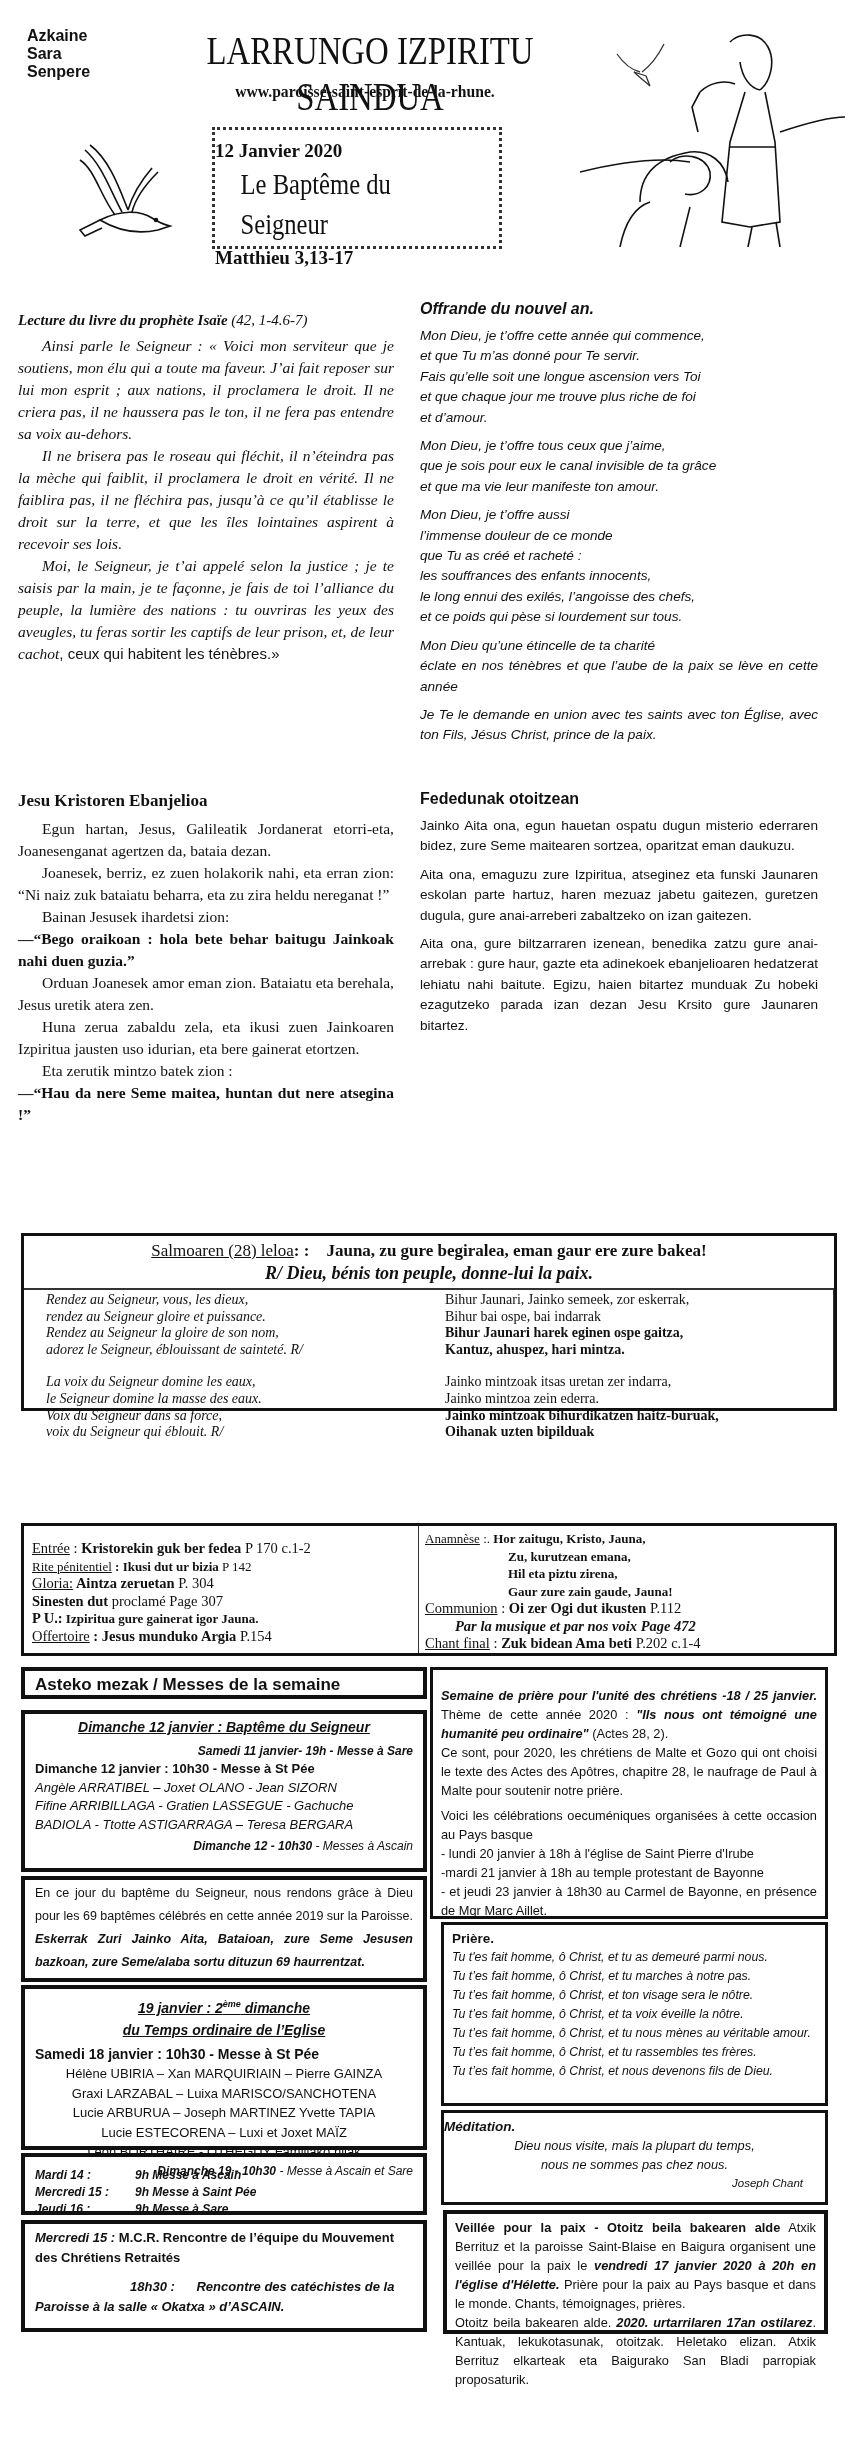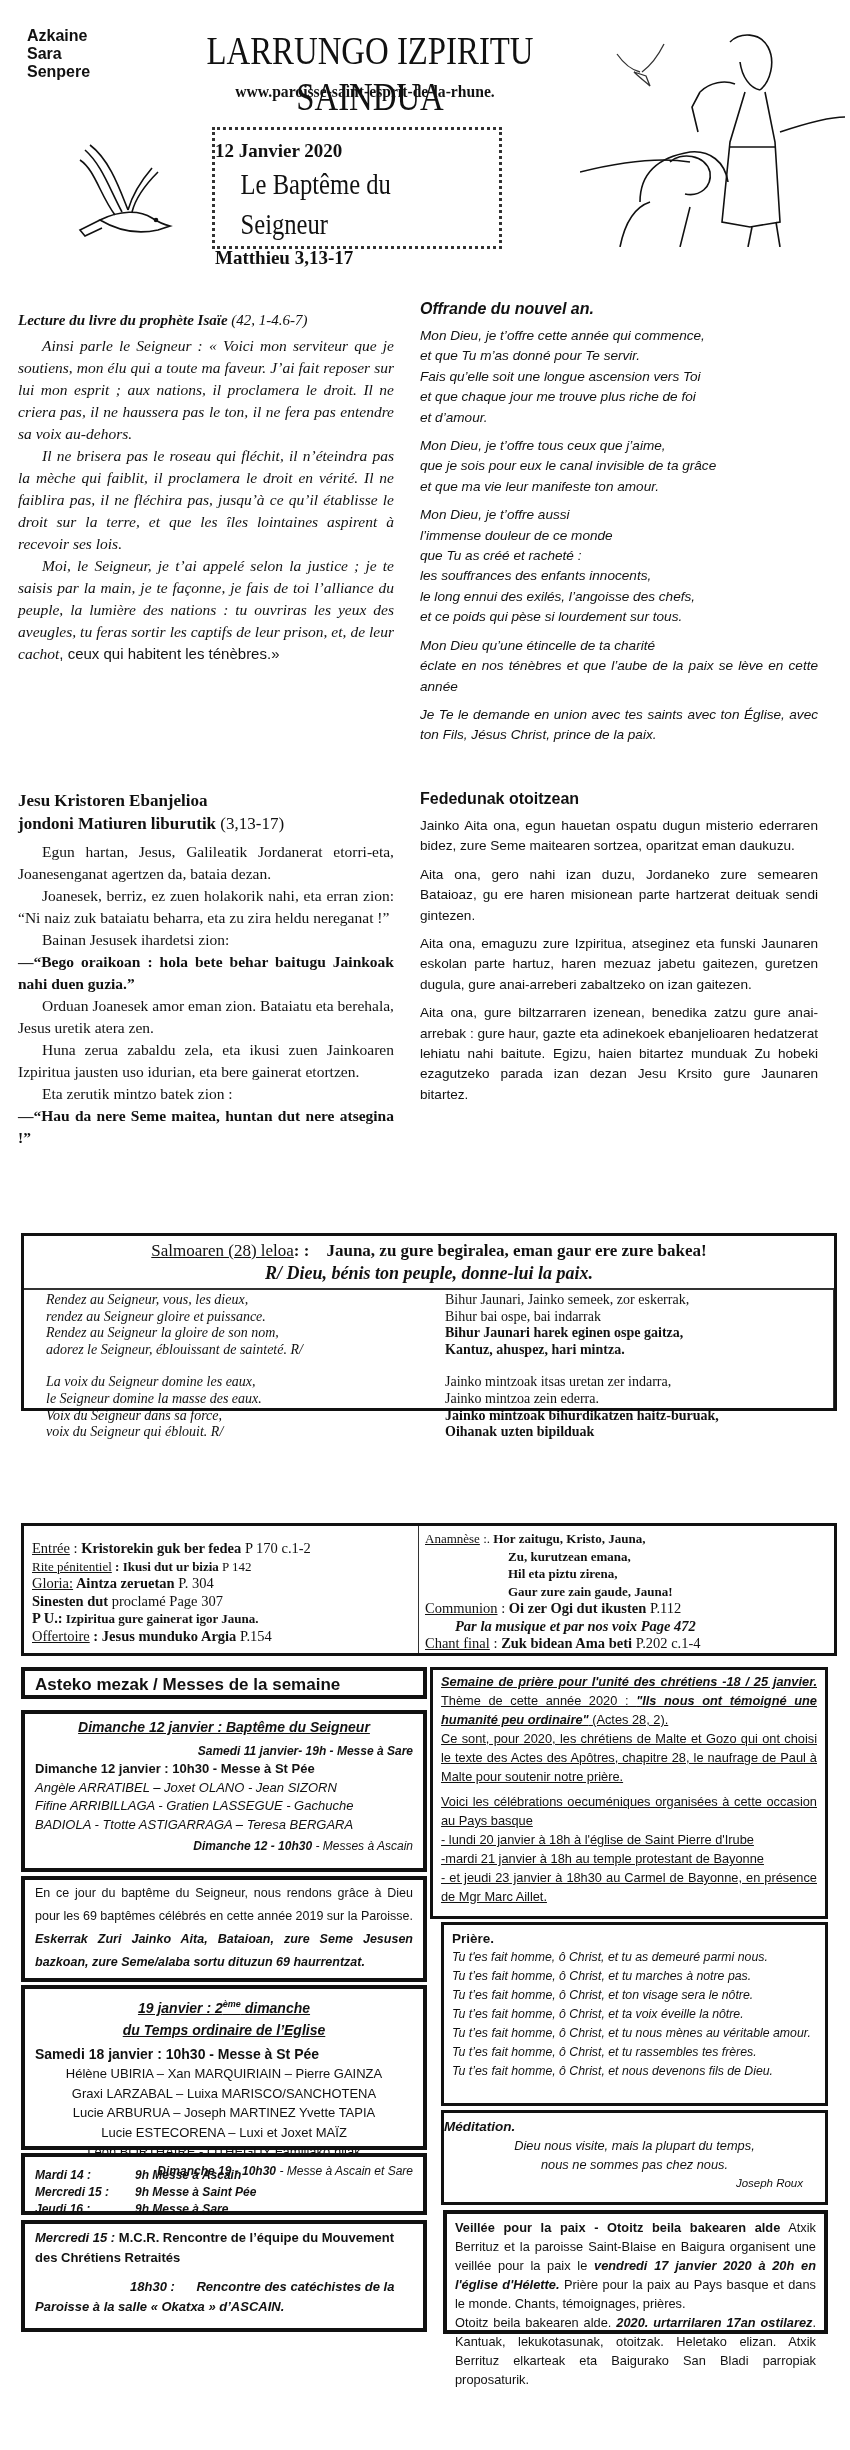--- a/index.html
+++ b/index.html
@@ -78,21 +78,21 @@
   .jan19 .sam { text-align: left; font-weight: bold; font-size: 14px; margin-top: 4px; }
   .jan19 .right { text-align: right; font-style: italic; font-size: 12px; }
 
   .weekday { left: 21px; top: 2153px; width: 406px; height: 62px; font-size: 12px; line-height: 17px; padding: 10px 10px; font-weight: bold; font-style: italic; }
   .weekday .row span:first-child { display: inline-block; width: 100px; }
 
   .mcr { left: 21px; top: 2220px; width: 406px; height: 112px; font-size: 13px; line-height: 19.5px; padding: 4px 10px; }
   .mcr .bi { font-weight: bold; font-style: italic; }
   .mcr .b2 { font-weight: bold; }
 
-  .unite { left: 430px; top: 1667px; width: 398px; height: 252px; font-size: 12.8px; line-height: 19px; padding: 2px 8px; text-align: justify; text-decoration: underline; }
+  .unite { left: 430px; top: 1667px; width: 398px; height: 252px; font-size: 12.8px; line-height: 19px; padding: 16px 8px; text-align: justify; }
   .unite p + p { margin-top: 6px; }
   .unite .bi { font-weight: bold; font-style: italic; }
 
   .priere { left: 441px; top: 1922px; width: 387px; height: 184px; font-size: 12.3px; line-height: 19px; padding: 4px 8px; font-style: italic; }
   .priere .t { font-weight: bold; font-style: normal; font-size: 13.5px; }
 
   .medit { left: 441px; top: 2110px; width: 387px; height: 95px; font-size: 12.8px; line-height: 19px; padding: 4px 0; font-style: italic; }
   .medit .t { font-weight: bold; font-size: 13.5px; }
   .medit .c { text-align: center; }
   .medit .a { text-align: right; font-size: 11.5px; padding-right: 22px; }
@@ -185,38 +185,36 @@
   </p>
   <p style="text-align:justify;">
     <span>Mon Dieu qu’une étincelle de ta charité</span><br><span>éclate en nos ténèbres et que l’aube de la paix se lève en cette année</span>
   </p>
   <p style="text-align:justify;">Je Te le demande en union avec tes saints avec ton Église, avec ton Fils, Jésus Christ, prince de la paix.</p>
 </div>
 
 <div class="abs col-left" style="top:780px;margin-top:9px;">
   <div class="gospel-head">
     <div>Jesu Kristoren Ebanjelioa</div>
-    <div><span>jondoni  Matiuren  liburutik</span> <span class="ref">(3,13-17)</span></div>
   </div>
   <div class="gospel">
     <p>Egun hartan, Jesus, Galileatik Jordanerat etorri-eta, Joanesenganat agertzen da, bataia dezan.</p>
     <p>Joanesek, berriz, ez zuen holakorik nahi, eta erran zion: “Ni naiz zuk bataiatu beharra, eta zu zira heldu nereganat !”</p>
     <p>Bainan Jesusek ihardetsi zion:</p>
     <p class="quote">—“Bego oraikoan : hola bete behar baitugu Jainkoak nahi duen guzia.”</p>
     <p>Orduan Joanesek amor eman zion. Bataiatu eta berehala, Jesus uretik atera zen.</p>
     <p>Huna zerua zabaldu zela, eta ikusi zuen Jainkoaren Izpiritua jausten uso idurian, eta bere gainerat etortzen.</p>
     <p>Eta zerutik mintzo batek zion :</p>
     <p class="quote">—“Hau da nere Seme maitea, huntan dut nere atsegina !”</p>
   </div>
 </div>
 
 <div class="abs col-right feded" style="top:790px;">
   <div class="feded-title">Fededunak otoitzean</div>
   <p>Jainko Aita ona, egun hauetan ospatu dugun misterio ederraren bidez, zure Seme maitearen sortzea, oparitzat eman daukuzu.</p>
-  <p>Aita ona, gero nahi izan duzu, Jordaneko zure semearen Bataioaz, gu ere haren misionean parte hartzerat deituak sendi gintezen.</p>
   <p>Aita ona, emaguzu zure Izpiritua, atseginez eta funski Jaunaren eskolan parte hartuz, haren mezuaz jabetu gaitezen, guretzen dugula, gure anai-arreberi zabaltzeko on izan gaitezen.</p>
   <p>Aita ona, gure biltzarraren izenean, benedika zatzu gure anai-arrebak : gure haur, gazte eta adinekoek ebanjelioaren hedatzerat lehiatu nahi baitute. Egizu, haien bitartez munduak Zu hobeki ezagutzeko parada izan dezan Jesu Krsito gure Jaunaren bitartez.</p>
 </div>
 
 <div class="abs psalm">
   <div class="psalm-head">
     <div><span class="u">Salmoaren (28)  leloa</span><span class="b">: :</span>&nbsp;&nbsp;&nbsp; <span class="b">Jauna, zu gure begiralea, eman gaur ere zure bakea!</span></div>
     <div class="ri">R/ Dieu, bénis ton peuple, donne-lui la paix.</div>
   </div>
   <div class="psalm-body">
@@ -318,19 +316,19 @@
   <div>Tu t’es fait homme, ô Christ, et ta voix éveille la nôtre.</div>
   <div>Tu t’es fait homme, ô Christ, et tu nous mènes au véritable amour.</div>
   <div>Tu t’es fait homme, ô Christ, et tu rassembles tes frères.</div>
   <div>Tu t’es fait homme, ô Christ, et nous devenons fils de Dieu.</div>
 </div>
 
 <div class="box medit">
   <div class="t">Méditation.</div>
   <div class="c">Dieu nous visite, mais la plupart du temps,</div>
   <div class="c">nous ne sommes pas chez nous.</div>
-  <div class="a">Joseph Roux</div>
+  <div class="a">Joseph Chant</div>
 </div>
 
 <div class="box box-thick veille">
   <span class="b">Veillée pour la paix - Otoitz beila bakearen alde</span><span> Atxik Berrituz et la paroisse Saint-Blaise en Baigura  organisent une veillée pour la paix le </span><span class="bi">vendredi 17 janvier 2020 à 20h en l'église d'Hélette.</span><span> Prière pour la paix au Pays basque et dans le monde. Chants, témoignages, prières.</span><br>
   <span>Otoitz beila bakearen alde. </span><span class="bi">2020. urtarrilaren 17an ostilarez</span><span>. Kantuak, lekukotasunak, otoitzak. Heletako elizan. Atxik Berrituz elkarteak eta Baigurako San Bladi parropiak proposaturik.</span>
 </div>
 
 </body></html>

